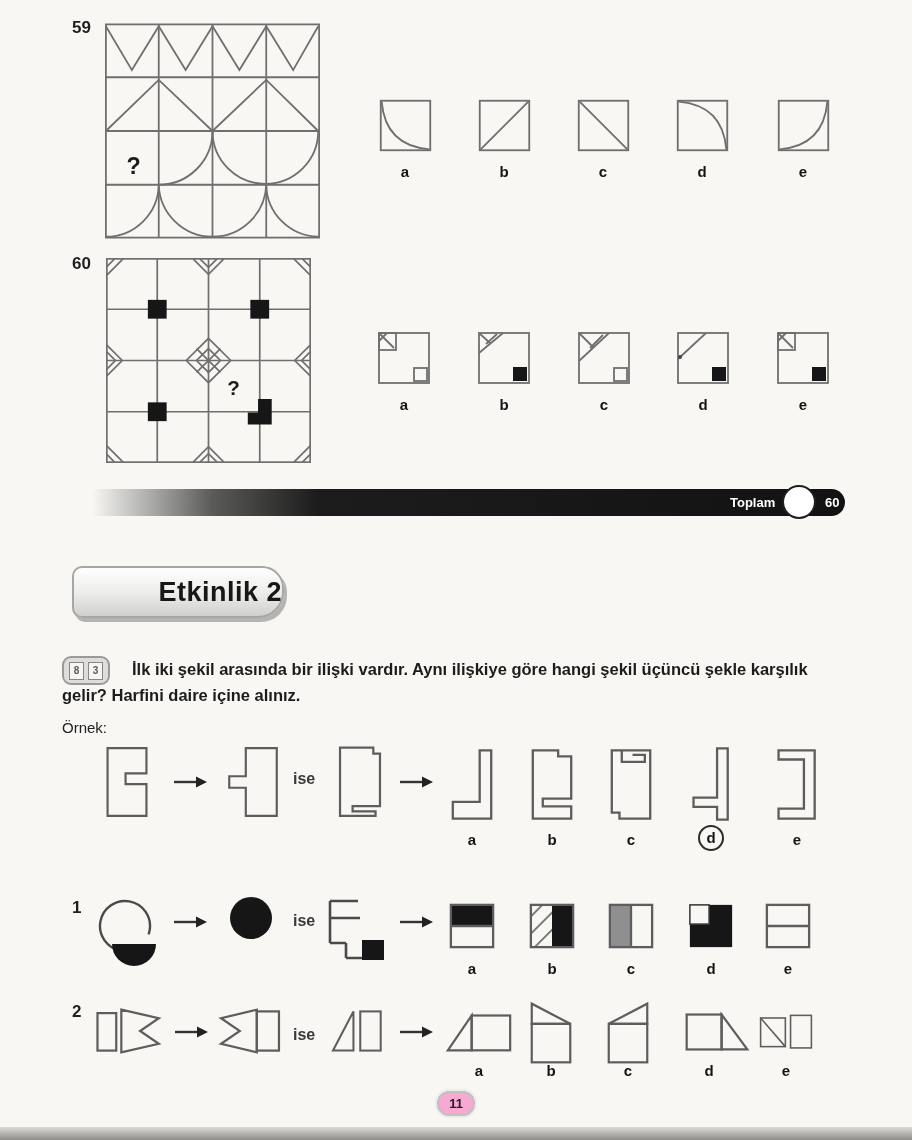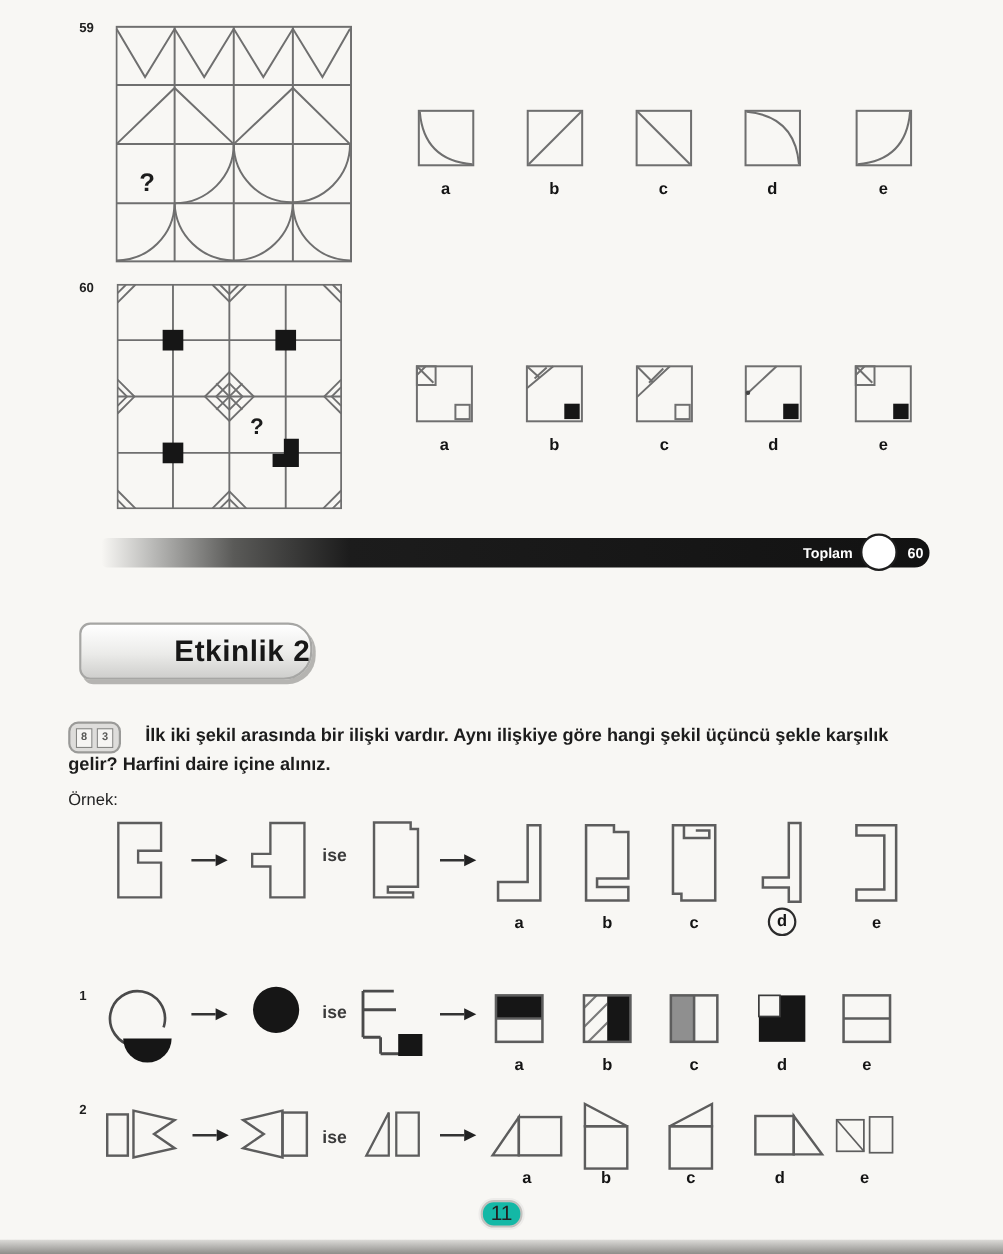--- a/index.html
+++ b/index.html
@@ -4,21 +4,21 @@
 <style>
   html,body{margin:0;padding:0}
   body{
     width:912px;height:1140px;position:relative;overflow:hidden;
     background:#f8f7f4;
     font-family:"Liberation Sans",sans-serif;
     color:#1d1d1d;
   }
   .abs{position:absolute}
   svg{display:block}
-  .qnum{position:absolute;font-weight:bold;font-size:12px;color:#1f1f1f}
+  .qnum{position:absolute;font-weight:bold;font-size:17px;color:#1f1f1f}
   .letter{position:absolute;width:20px;text-align:center;font-weight:bold;font-size:15px;color:#141414}
   .ise{position:absolute;font-size:16px;font-weight:bold;color:#3a3a3a}
   
   .banner{position:absolute;left:92px;top:489px;width:753px;height:27px;
     border-radius:6px 14px 14px 6px;
     background:linear-gradient(90deg,rgba(185,185,185,0) 0%,#bcbcba 6%,#5a5a58 16%,#1c1c1c 30%,#121212 100%);}
   .banner-msg{position:absolute;left:118px;top:5px;color:#fff;font-size:13.5px;font-weight:bold;white-space:nowrap}
   .banner-toplam{position:absolute;left:638px;top:6px;color:#fff;font-size:13px;font-weight:bold}
   .banner-circle{position:absolute;left:690px;top:-4px;width:34px;height:34px;border-radius:50%;
     background:#fff;border:2px solid #1e1e1e;box-sizing:border-box}
@@ -33,24 +33,24 @@
   .instr{position:absolute;font-size:16.5px;font-weight:bold;color:#1c1c1c;white-space:nowrap}
   .ornek{position:absolute;left:62px;top:719px;font-size:15px;font-weight:normal;color:#222}
   .badge{position:absolute;left:62px;top:656px;width:48px;height:29px;border-radius:9px;
     background:#dedddb;border:2px solid #9a9a98;box-sizing:border-box;
     display:flex;align-items:center;justify-content:center;gap:4px}
   .badge i{display:block;width:13px;height:16px;background:#f6f5f3;border:1px solid #868684;
     font-style:normal;font-size:10px;font-weight:bold;color:#5a5a58;text-align:center;line-height:15px}
   .circled{position:absolute;left:698px;top:825px;width:26px;height:26px;border:2px solid #2c2c2c;
     border-radius:50%;box-sizing:border-box;text-align:center;line-height:22px;
     font-weight:bold;font-size:15px;color:#141414}
-  .pagebadge{position:absolute;left:437px;top:1091px;width:38px;height:25px;background:#14b8a6;
+  .pagebadge{position:absolute;left:437px;top:1091px;width:38px;height:25px;background:#f9a8d4;
     border:2px solid #c2c1be;border-radius:12px;box-sizing:border-box;
     display:flex;align-items:center;justify-content:center;
-    font-size:19px;font-weight:normal;color:#222;box-shadow:0 0 0 2px #edecea}
+    font-size:13px;font-weight:bold;color:#222;box-shadow:0 0 0 2px #edecea}
   .bottom-band{position:absolute;left:0;top:1127px;width:912px;height:13px;
     background:linear-gradient(180deg,#dcdbd8,#8e8d8a)}
 </style>
 </head>
 <body>
 
 <span class="qnum" style="left:72px;top:18px">59</span>
 
 <svg class="abs" style="left:105px;top:22px" width="215" height="218" viewBox="0 0 240 240">
   <g fill="none" stroke="#6f6f6f" stroke-width="2">

